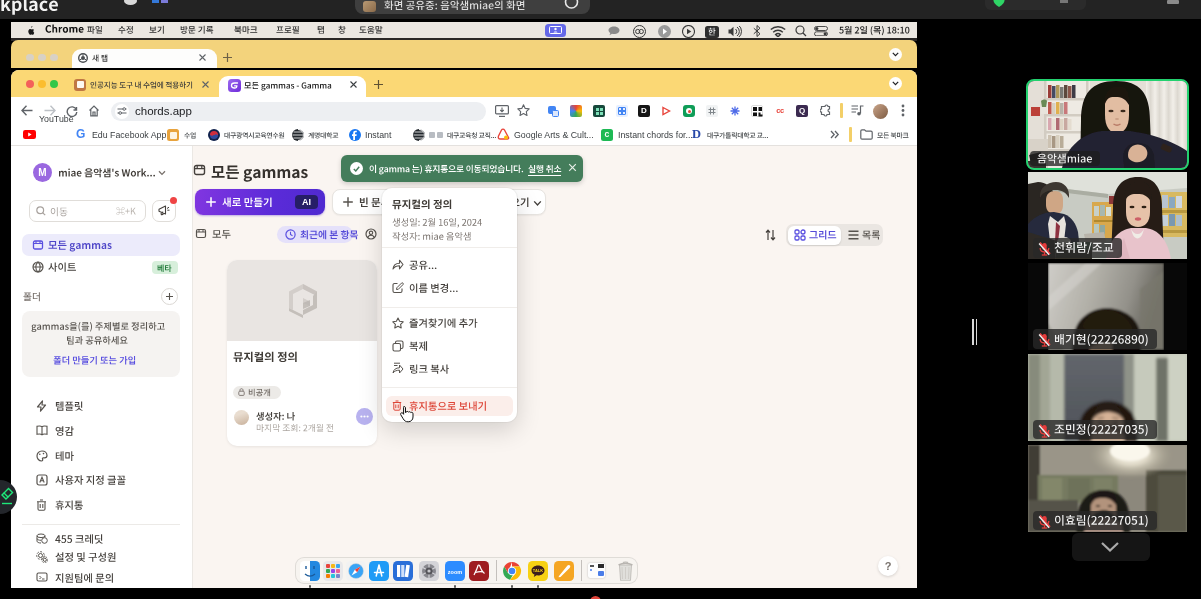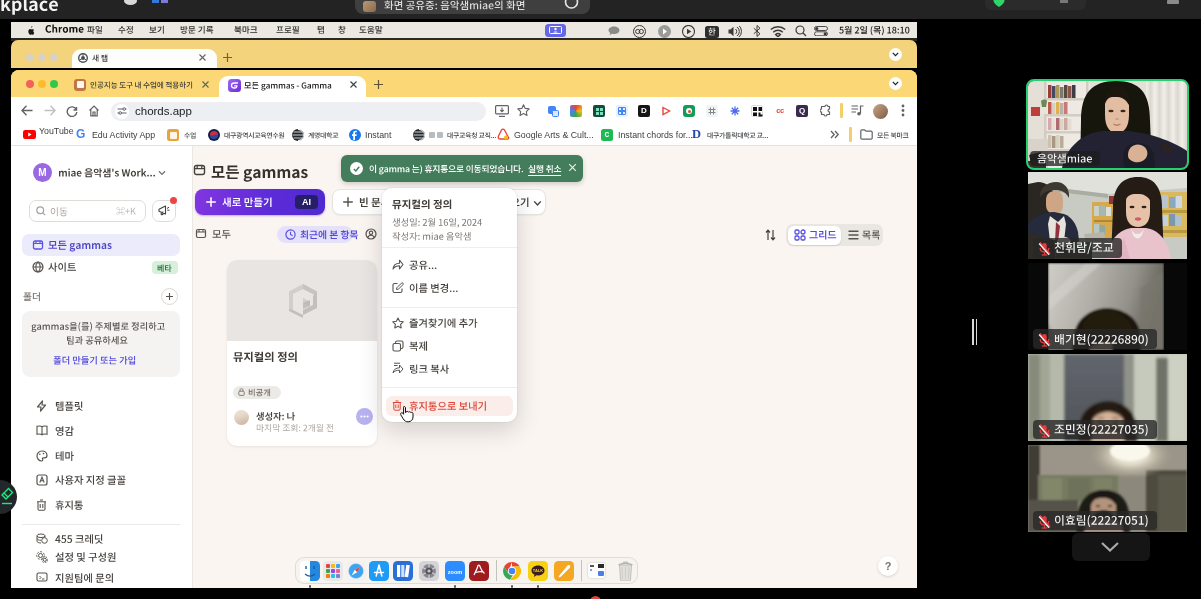--- a/index.html
+++ b/index.html
@@ -280,23 +280,23 @@
 <div style="position:absolute;left:873px;top:103.5px;width:15px;height:15px;border-radius:50%;background:linear-gradient(135deg,#caa58a,#7d5b42);"></div>
 <svg style="position:absolute;left:901px;top:104px" width="4" height="13" viewBox="0 0 4 13">
     <circle cx="2" cy="2" r="1.4" fill="#5f6368"></circle>
     <circle cx="2" cy="6.5" r="1.4" fill="#5f6368"></circle>
     <circle cx="2" cy="11" r="1.4" fill="#5f6368"></circle>
   </svg>
 <svg style="position:absolute;left:23px;top:130px" width="13" height="9" viewBox="0 0 13 9">
     <rect width="13" height="9" rx="2.2" fill="#f00"></rect>
     <path d="M5.2 2.4 L8.6 4.5 L5.2 6.6 Z" fill="#fff"></path>
   </svg>
-<div style="position:absolute;left:39px;top:126px;font-size:8.8px;color:#3c4043;font-family:'Liberation Sans',sans-serif;">YouTube</div>
+<div style="position:absolute;left:39px;top:114px;font-size:8.8px;color:#3c4043;font-family:'Liberation Sans',sans-serif;">YouTube</div>
 <div style="position:absolute;left:76px;top:128px;width:12px;height:13px;color:#4285f4;font:bold 12px/13px 'Liberation Sans';">G</div>
-<div style="position:absolute;left:92px;top:130px;font-size:8.8px;color:#3c4043;font-family:'Liberation Sans',sans-serif;">Edu Activity App</div>
+<div style="position:absolute;left:92px;top:130px;font-size:8.8px;color:#3c4043;font-family:'Liberation Sans',sans-serif;">Edu Facebook App</div>
 <div style="position:absolute;left:167px;top:129px;width:12px;height:12px;background:#e8a33d;border-radius:2.5px;"></div>
 <div style="position:absolute;left:169.5px;top:131.5px;width:7px;height:7px;background:#fdf4e4;border-radius:1px;"></div>
 <svg style="position:absolute;left:184.0px;top:130.1px;overflow:visible;" width="12.1" height="10.3" viewBox="0 -7.89 12.11 10.27">
     <path d="M2.8 -5.5H3.4V-5.1Q3.4 -4.8 3.3 -4.5Q3.1 -4.1 2.9 -3.9Q2.7 -3.6 2.4 -3.4Q2 -3.2 1.7 -3Q1.3 -2.9 0.8 -2.8L0.6 -3.4Q0.9 -3.4 1.3 -3.5Q1.6 -3.7 1.9 -3.8Q2.2 -4 2.3 -4.2Q2.5 -4.4 2.6 -4.7Q2.8 -4.9 2.8 -5.1ZM2.9 -5.5H3.5V-5.1Q3.5 -4.9 3.6 -4.7Q3.7 -4.4 3.9 -4.2Q4.1 -4 4.4 -3.8Q4.6 -3.7 5 -3.5Q5.3 -3.4 5.7 -3.4L5.4 -2.8Q5 -2.9 4.6 -3Q4.2 -3.2 3.9 -3.4Q3.6 -3.6 3.4 -3.9Q3.1 -4.1 3 -4.5Q2.9 -4.8 2.9 -5.1ZM2.8 -1.8H3.5V0.6H2.8ZM0.3 -2.2H5.9V-1.6H0.3Z M9.5 -4.2H11.1V-3.6H9.5ZM8.1 -5.4Q8.5 -5.4 8.9 -5.2Q9.3 -5 9.5 -4.7Q9.7 -4.4 9.7 -3.9Q9.7 -3.5 9.5 -3.2Q9.3 -2.8 8.9 -2.6Q8.5 -2.5 8.1 -2.5Q7.6 -2.5 7.2 -2.6Q6.9 -2.8 6.7 -3.2Q6.5 -3.5 6.5 -3.9Q6.5 -4.4 6.7 -4.7Q6.9 -5 7.2 -5.2Q7.6 -5.4 8.1 -5.4ZM8.1 -4.8Q7.8 -4.8 7.6 -4.7Q7.4 -4.6 7.3 -4.4Q7.1 -4.2 7.1 -3.9Q7.1 -3.7 7.3 -3.5Q7.4 -3.3 7.6 -3.2Q7.8 -3.1 8.1 -3.1Q8.3 -3.1 8.6 -3.2Q8.8 -3.3 8.9 -3.5Q9 -3.7 9 -3.9Q9 -4.2 8.9 -4.4Q8.8 -4.6 8.6 -4.7Q8.3 -4.8 8.1 -4.8ZM10.8 -5.7H11.5V-2.3H10.8ZM7.5 -2H8.2V-1.3H10.8V-2H11.5V0.5H7.5ZM8.2 -0.8V-0.1H10.8V-0.8Z" fill="#3c4043"></path>
   </svg>
 <svg style="position:absolute;left:208px;top:129px" width="12" height="12" viewBox="0 0 12 12">
     <circle cx="6" cy="6" r="6" fill="#10214c"></circle>
     <path d="M2 6 A 4 4 0 0 1 10 6 Z" fill="#cf2e3e"></path>
     <path d="M2 6 A 4 4 0 0 0 10 6" fill="#2e4a9e"></path>
     <circle cx="4" cy="5.2" r="1.6" fill="#cf2e3e"></circle>

